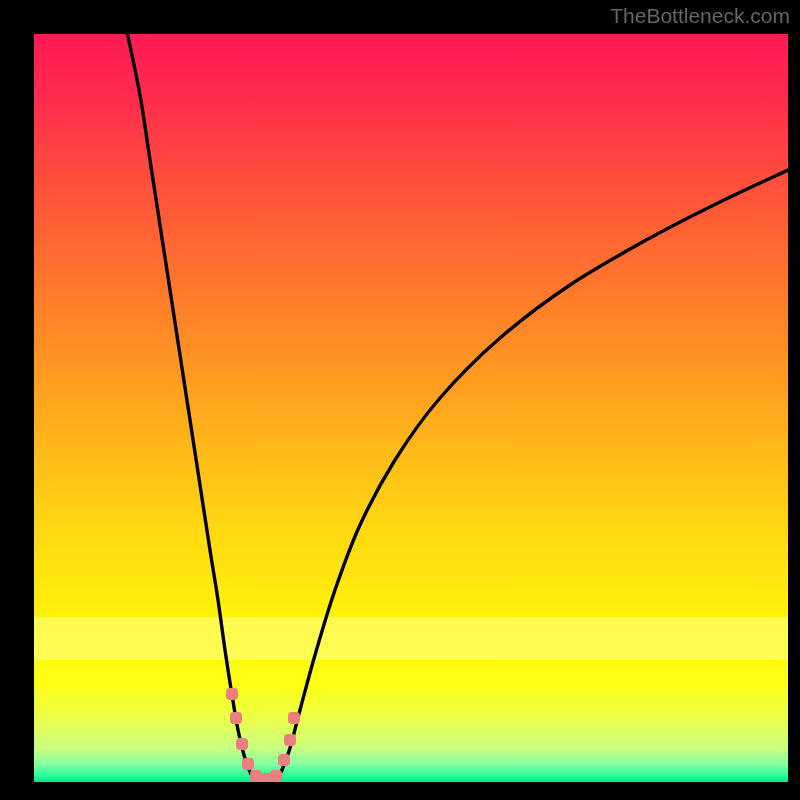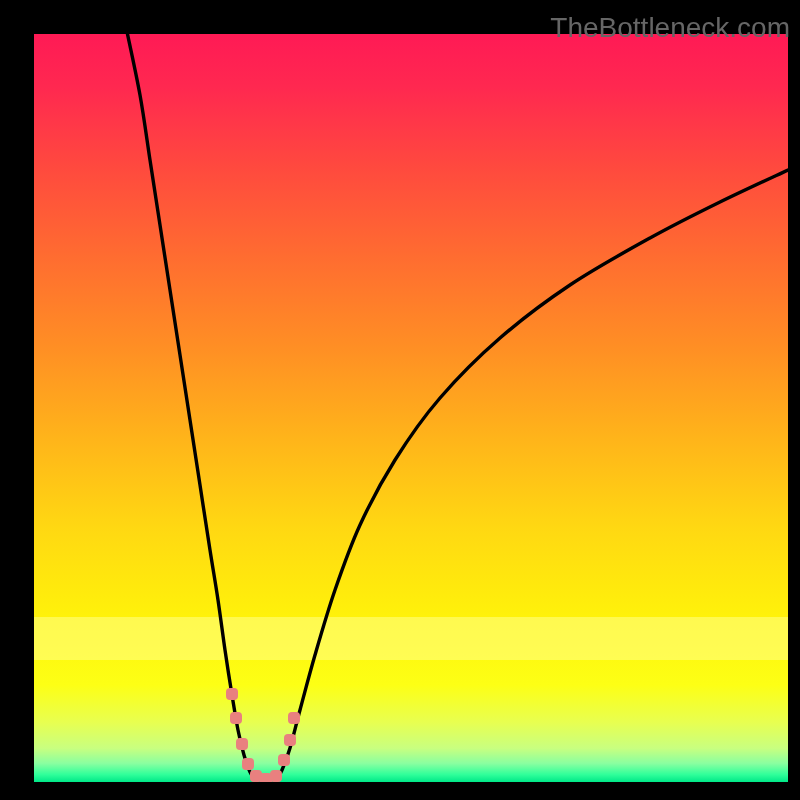--- a/index.html
+++ b/index.html
@@ -5,24 +5,24 @@
   * { margin: 0; padding: 0; box-sizing: border-box; }
   html, body { width: 800px; height: 800px; overflow: hidden; background: #000; }
   .container {
     width: 800px;
     height: 800px;
     position: relative;
     background: #000;
   }
   .watermark {
     position: absolute;
-    top: 12px;
+    top: 4px;
     right: 10px;
     font-family: Arial, Helvetica, sans-serif;
-    font-size: 28px;
+    font-size: 21px;
     color: #666666;
     z-index: 50;
     letter-spacing: 0px;
   }
   svg.plot {
     position: absolute;
     top: 0;
     left: 0;
     width: 800px;
     height: 800px;

